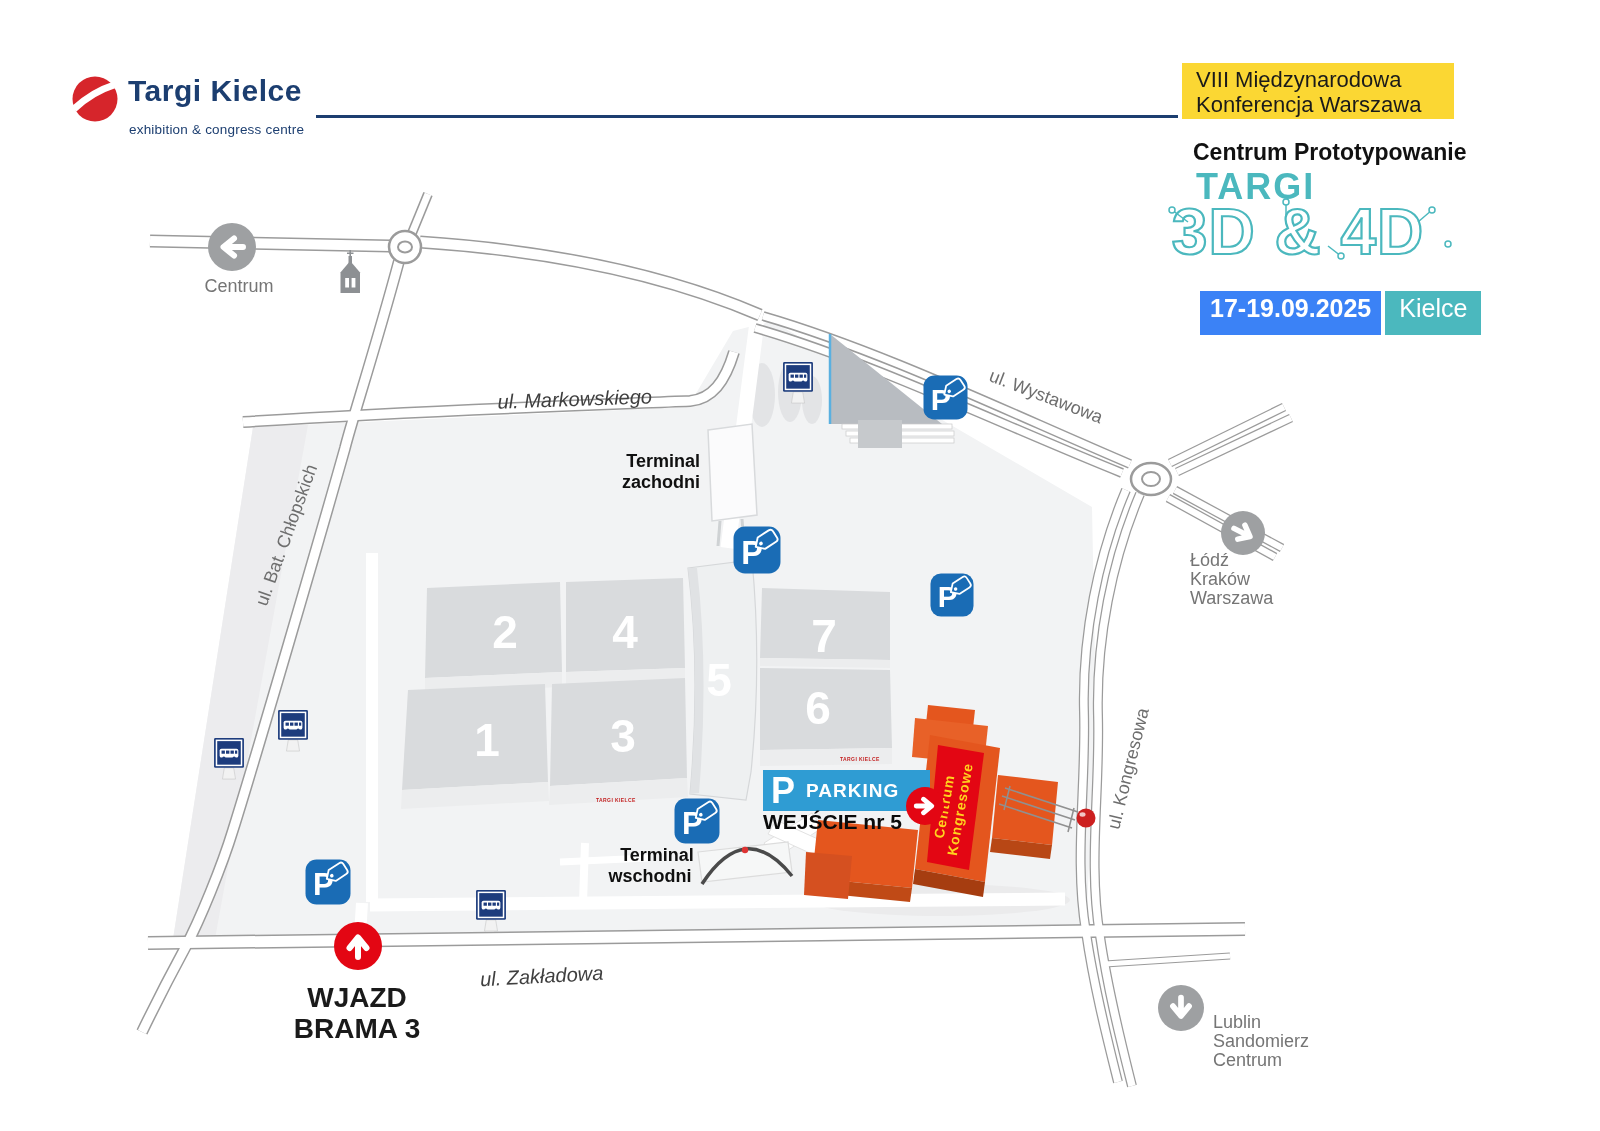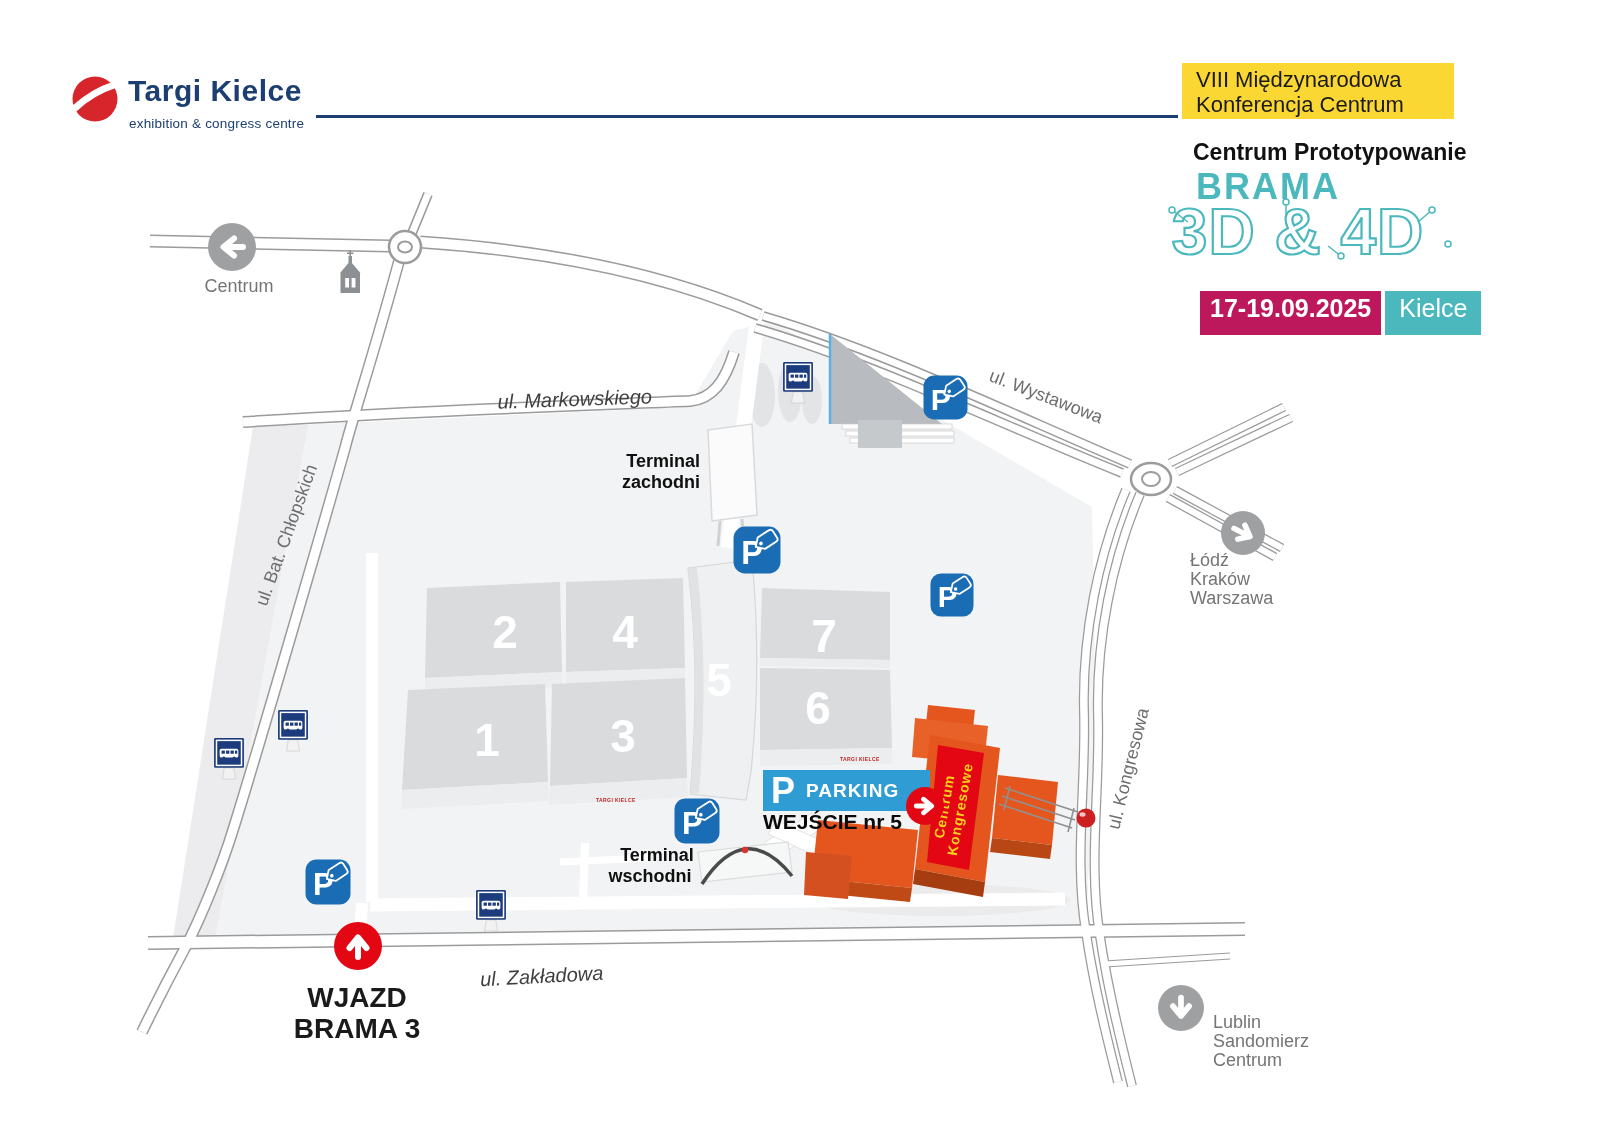--- a/index.html
+++ b/index.html
@@ -2,30 +2,30 @@
 <html><head>
 <meta charset="utf-8">
 <style>
   html,body{margin:0;padding:0;background:#ffffff;}
   .page{position:relative;width:1600px;height:1131px;background:#fff;overflow:hidden;
         font-family:"Liberation Sans","DejaVu Sans",sans-serif;}
   .abs{position:absolute;}
   svg{display:block;}
   
   .logo-title{left:128px;top:74px;font-size:30px;font-weight:bold;color:#1c3e70;letter-spacing:.5px;}
-  .logo-sub{left:129px;top:116px;font-size:13.5px;color:#1c3e70;letter-spacing:.2px;}
+  .logo-sub{left:129px;top:122px;font-size:13.5px;color:#1c3e70;letter-spacing:.2px;}
   .navy-rule{left:316px;top:115px;width:862px;height:3px;background:#1c3e70;}
   .yellow-badge{left:1182px;top:63px;width:272px;height:56px;background:#fbd733;
                 padding:4px 0 8px 14px;box-sizing:border-box;}
   .yellow-badge div{font-size:22px;line-height:25px;color:#1a1a1a;}
   .ev-title{left:1193px;top:139px;font-size:23px;font-weight:bold;color:#111;}
   .ev-druk{left:1196px;top:166px;font-size:36px;font-weight:bold;color:#4bb8be;letter-spacing:2px;}
   .ev-sub{left:1198px;top:261px;font-size:23px;font-weight:bold;color:#111;white-space:nowrap;}
   .ev-daterow{left:1200px;top:291px;display:flex;gap:4px;}
-  .ev-date{background:#be185d;color:#fff;font-size:25px;font-weight:bold;padding:3px 10px 4px;}
+  .ev-date{background:#3b82f6;color:#fff;font-size:25px;font-weight:bold;padding:3px 10px 4px;}
   .ev-city{background:#4bb8be;color:#fff;font-size:25px;font-weight:normal;padding:3px 14px 12px;}
   
   .t-street{fill:#6e6e6e;font-size:18px;}
   .t-street-i{fill:#3f3f3f;font-size:20px;font-style:italic;}
   .t-dir{fill:#757575;font-size:18px;}
   .t-hall{fill:#ffffff;font-size:46px;font-weight:bold;}
   .t-term{fill:#101010;font-size:18px;font-weight:bold;}
   .t-gate{fill:#1a1a1a;font-size:28px;font-weight:bold;}
   .t-banner-p{fill:#ffffff;font-size:36px;font-weight:bold;}
   .t-banner{fill:#ffffff;font-size:19px;font-weight:bold;letter-spacing:1px;}
@@ -313,24 +313,24 @@
   <svg class="abs" style="left:72px;top:76px" width="48" height="48" viewBox="0 0 48 48">
     <circle cx="23" cy="23" r="22.5" fill="#d6252b"></circle>
     <path d="M 2,33 Q 20,16 42,9" stroke="#ffffff" stroke-width="7" fill="none"></path>
   </svg>
   <div class="abs logo-title">Targi Kielce</div>
   <div class="abs logo-sub">exhibition &amp; congress centre</div>
   <div class="abs navy-rule"></div>
 
   <div class="abs yellow-badge">
     <div>VIII Międzynarodowa</div>
-    <div>Konferencja Centrum</div>
+    <div>Konferencja Warszawa</div>
   </div>
   <div class="abs ev-title">Centrum Prototypowanie</div>
-  <div class="abs ev-druk">BRAMA</div>
+  <div class="abs ev-druk">TARGI</div>
 
   <svg class="abs" style="left:1136px;top:194px" width="324" height="74" viewBox="0 0 324 74">
     <text x="162" y="60" text-anchor="middle" font-size="64" font-weight="bold" fill="#ffffff" stroke="#4bb8be" stroke-width="2.2" letter-spacing="1">3D &amp; 4D</text>
     <g stroke="#4bb8be" stroke-width="1.5" fill="#ffffff">
       <line x1="36" y1="16" x2="52" y2="28"></line>
         <circle cx="36" cy="16" r="3"></circle>
       <line x1="150" y1="8" x2="150" y2="22"></line>
         <circle cx="150" cy="8" r="3"></circle>
       <line x1="296" y1="16" x2="282" y2="28"></line>
         <circle cx="296" cy="16" r="3"></circle>

